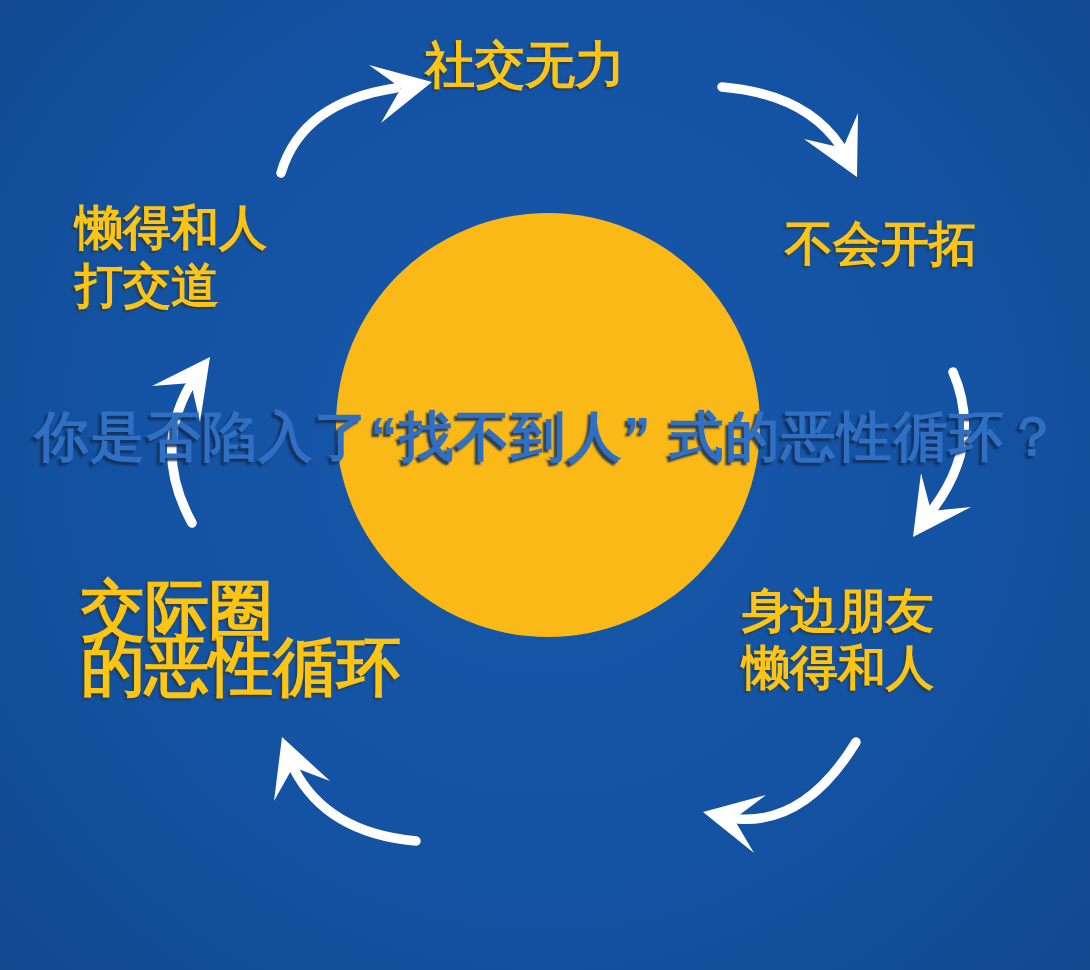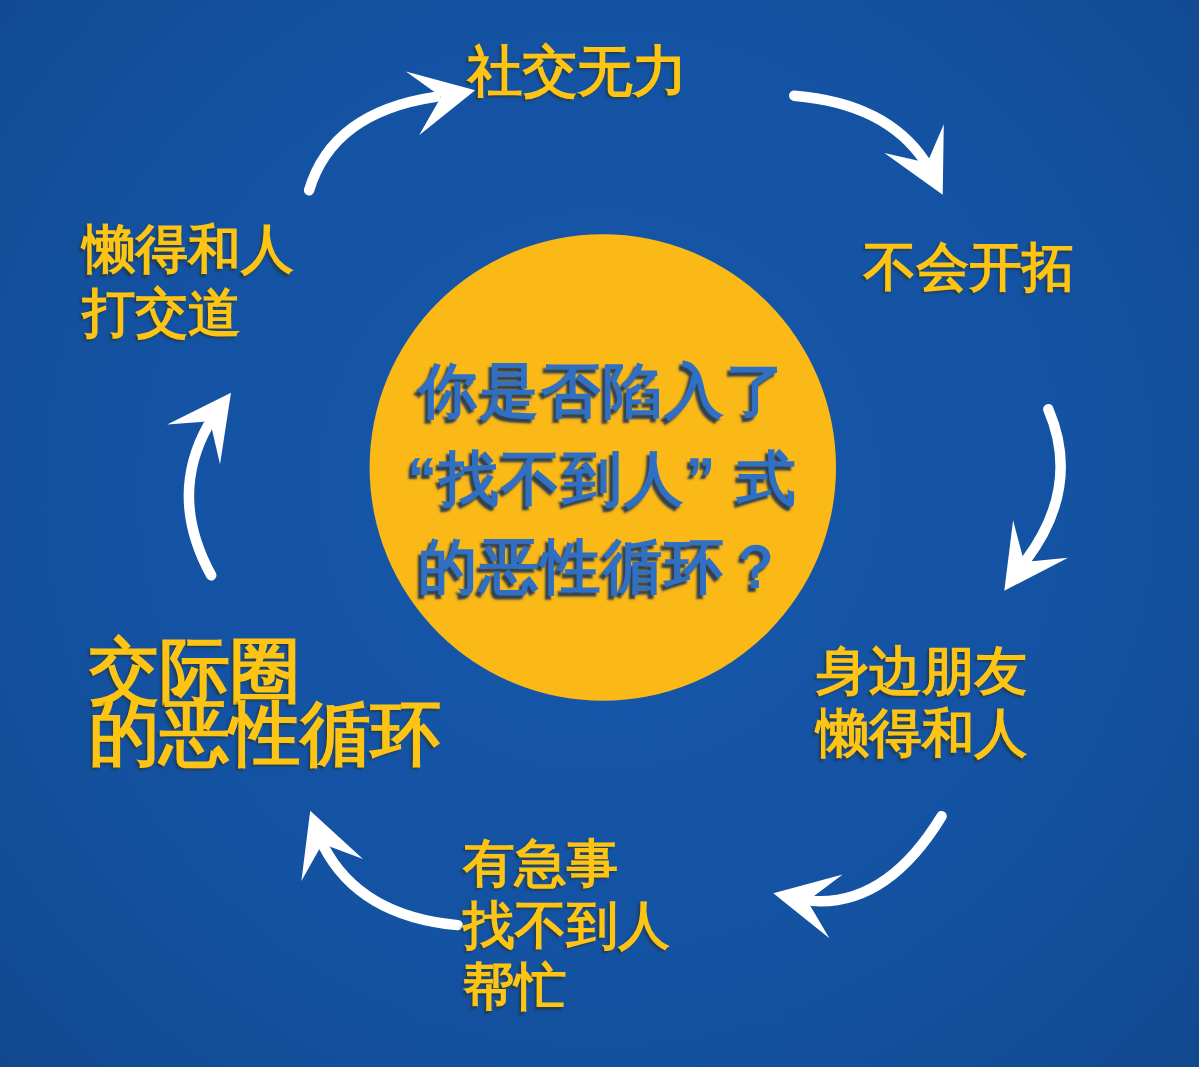--- a/index.html
+++ b/index.html
@@ -23,21 +23,21 @@
     stroke-linecap: round;
   }
   .arrow-layer polygon { fill: #ffffff; }
   .center-circle {
     position: absolute;
     left: 336px; top: 213px;
     width: 424px; height: 424px;
     border-radius: 50%;
     background: #fbb917;
     display: flex;
-    flex-direction: column;
+    flex-direction: row;
     align-items: center;
     justify-content: center;
     padding-top: 22px;
     box-sizing: border-box;
   }
   .center-line {
     color: #2f70c4;
     font-size: 54px;
     font-weight: 900;
     line-height: 80px;
@@ -104,25 +104,20 @@
 
   <div class="node node-top-right">
     <div>不会开拓</div>
   </div>
 
   <div class="node node-bottom-right">
     <div>身边朋友</div>
     <div>懒得和人</div>
   </div>
 
-  <div class="node node-bottom">
-    <div>有急事</div>
-    <div>找不到人</div>
-    <div>帮忙</div>
-  </div>
 
   <div class="node node-bottom-left">
     <div>交际圈</div>
     <div>的恶性循环</div>
   </div>
 
   <div class="node node-top-left">
     <div>懒得和人</div>
     <div>打交道</div>
   </div>

